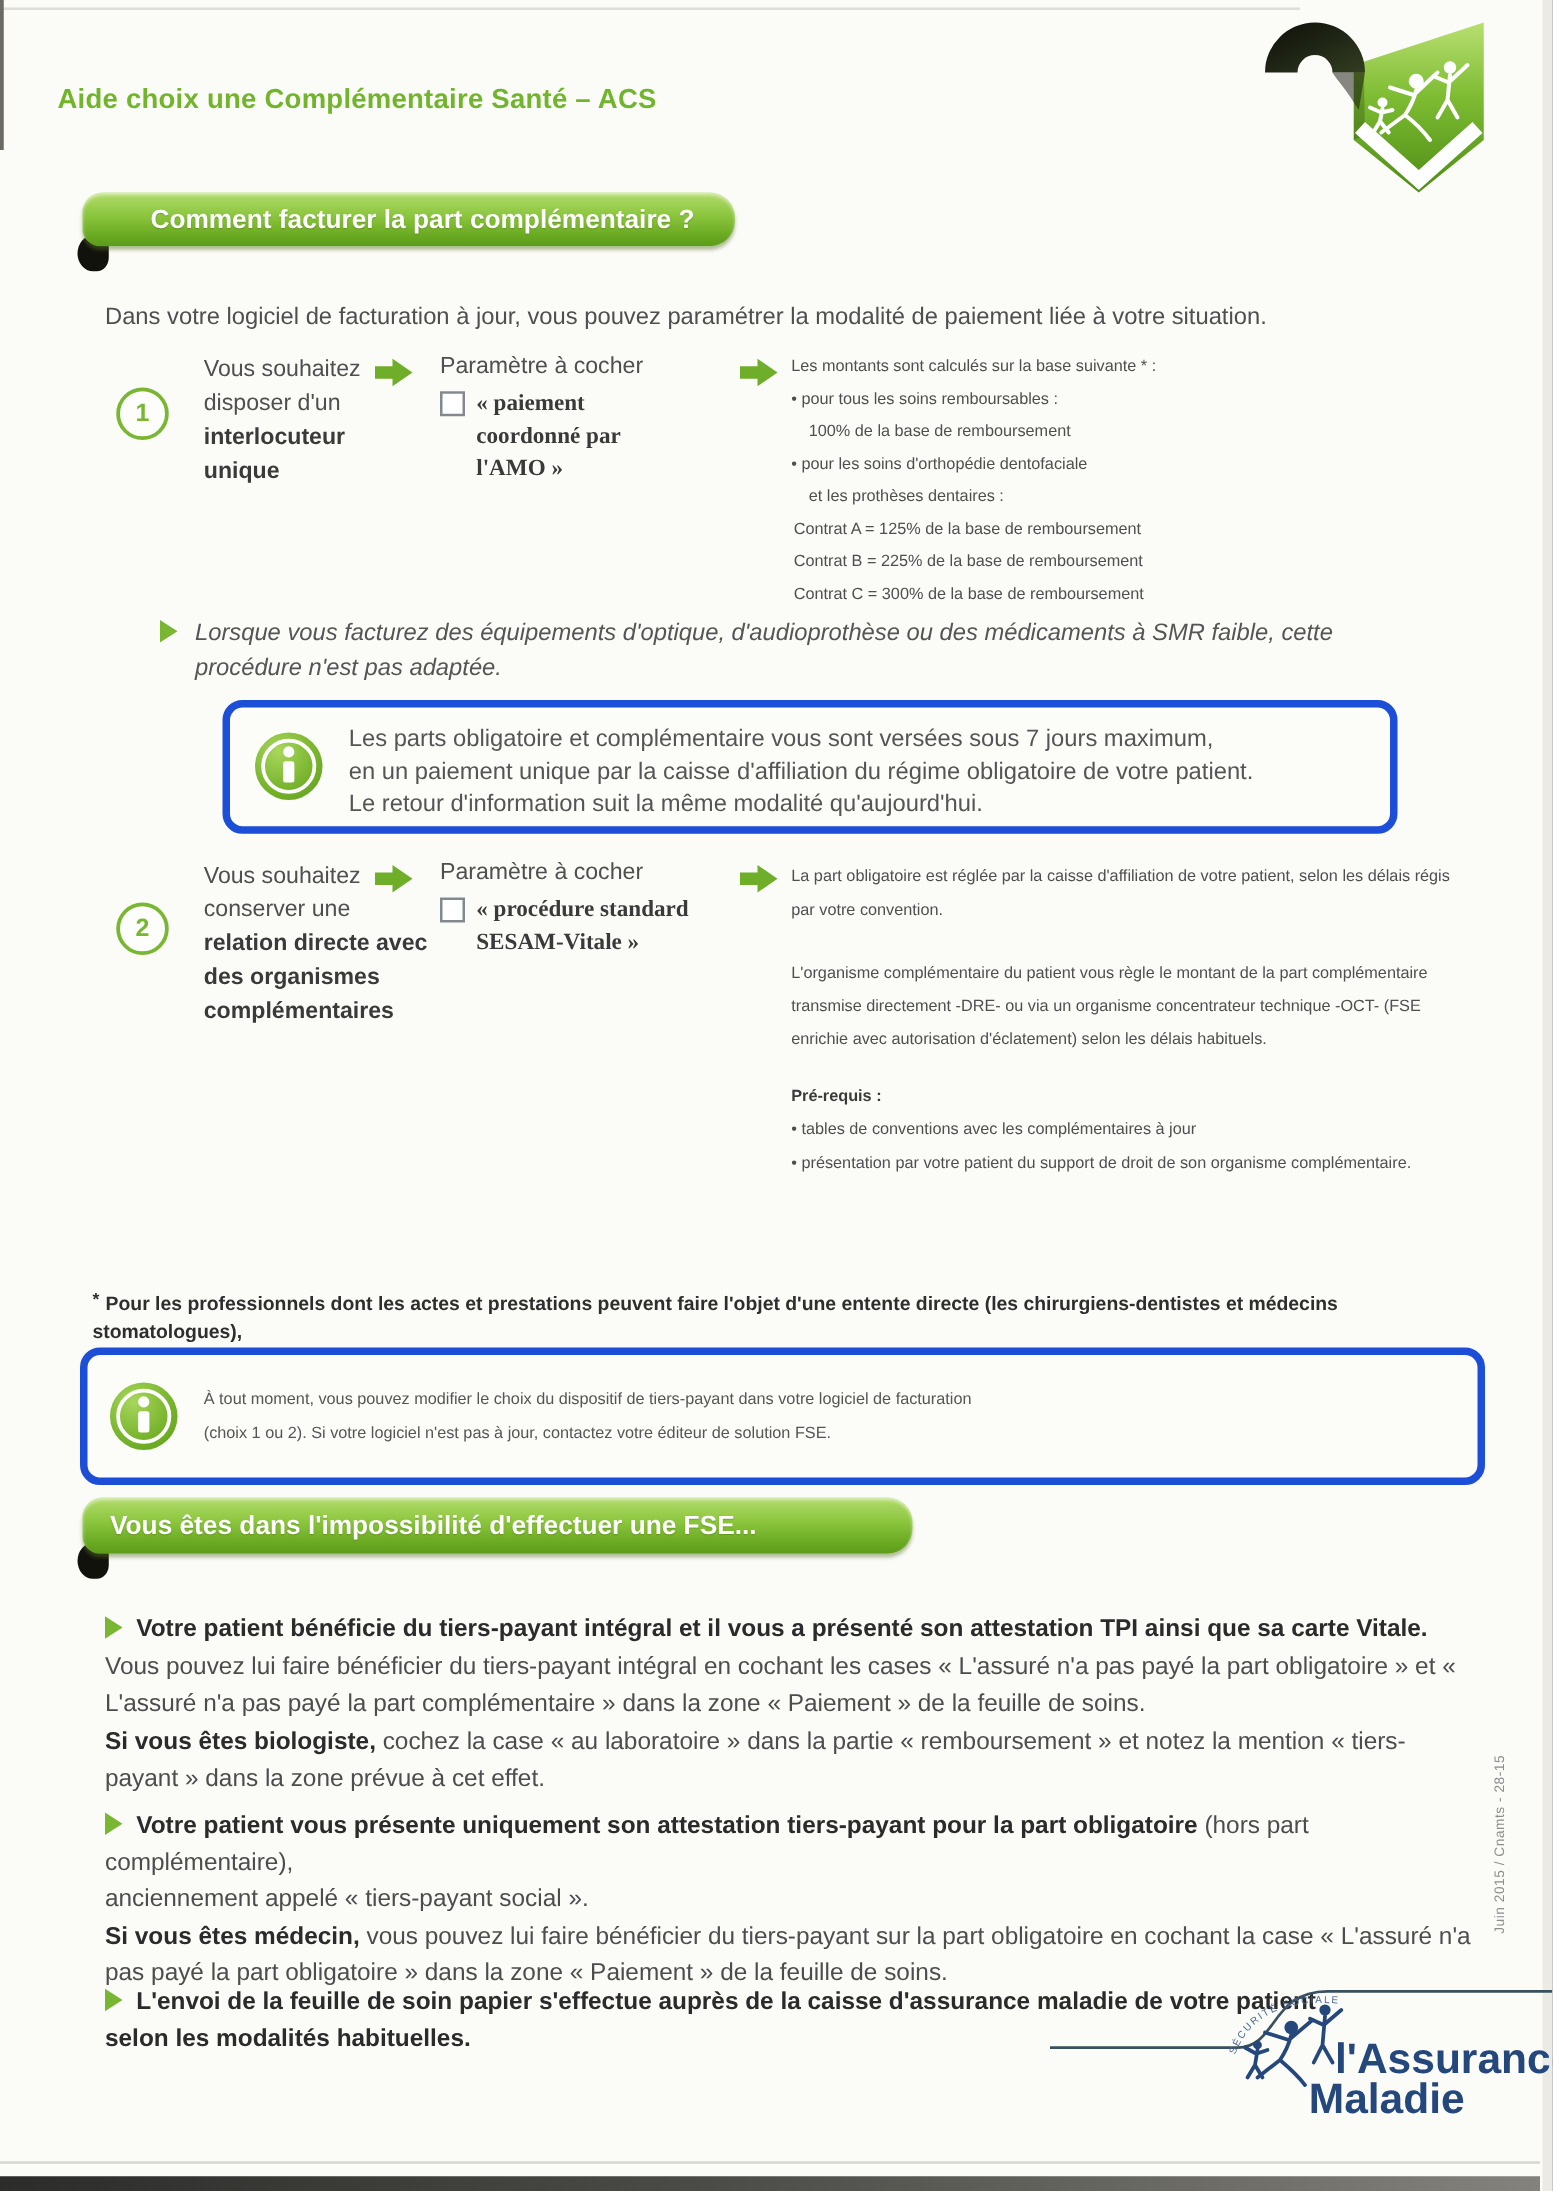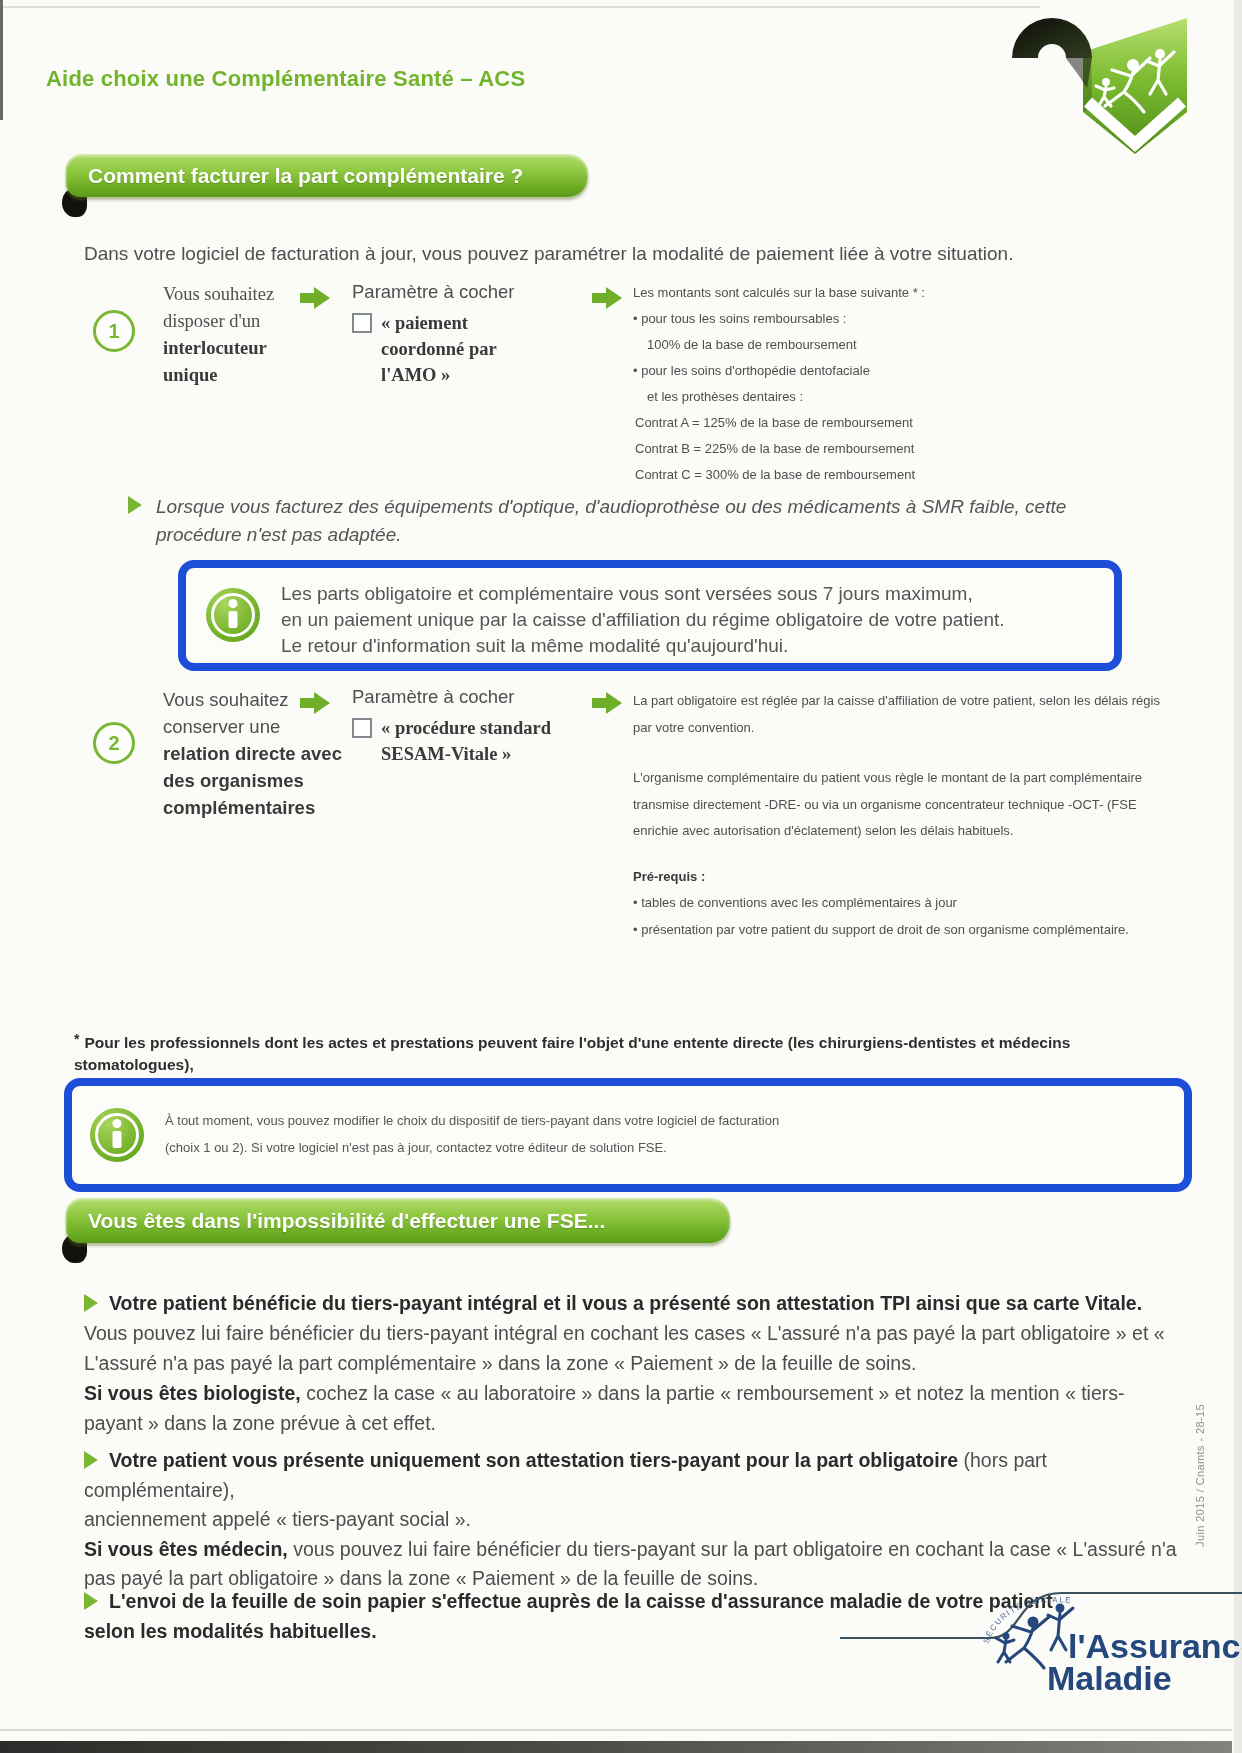--- a/index.html
+++ b/index.html
@@ -7,21 +7,21 @@
         font-family:"Liberation Sans",sans-serif;color:#4f4f4f;margin:0 auto;}
   .abs{position:absolute;}
 
   .doc-title{left:46px;top:66px;font-size:22px;font-weight:bold;color:#72b52c;letter-spacing:.2px;}
 
   .banner{background:linear-gradient(180deg,#b2dc6c 0%,#8cc63e 42%,#68a821 82%,#5c9b18 100%);
           border-radius:16px 20px 20px 14px;color:#fff;font-weight:bold;font-size:21px;
           display:flex;align-items:center;padding-left:22px;z-index:2;
           box-shadow:0 3px 3px rgba(90,115,40,.45), inset 0 2px 3px rgba(255,255,255,.55);
           text-shadow:0 1px 1px rgba(70,100,20,.4);}
-  #banner1{left:66px;top:154px;width:500px;height:43px;}
+  #banner1{left:66px;top:154px;width:500px;height:43px;justify-content:center;}
   #banner2{left:66px;top:1198px;width:642px;height:45px;}
   .fold{width:25px;height:29px;background:#12120d;border-radius:60% 8% 45% 58%;z-index:1;}
 
   .intro{left:84px;top:243px;width:1090px;font-size:19px;}
 
   .circle-num{width:36px;height:36px;border:3px solid #79b733;border-radius:50%;color:#79b733;
               font-size:20px;font-weight:bold;display:flex;align-items:center;justify-content:center;background:#fdfdfb;}
 
   .colsmall{font-size:18.5px;line-height:27px;}
   .colsmall b{color:#3a3a3a;}
@@ -29,21 +29,21 @@
   .check-row{display:flex;margin-top:7px;}
   .cb{display:inline-block;width:16px;height:16px;border:2px solid #828a90;background:#fff;margin-right:9px;margin-top:3px;flex:0 0 auto;}
   .cb-label{font-weight:bold;color:#3a3a3a;font-size:18.5px;line-height:26px;font-family:Liberation Serif, serif;}
 
   .col3{font-size:13px;line-height:26px;}
   .col3 .indent{padding-left:14px;}
   .col3 .contract{padding-left:2px;}
 
   .note-italic{font-style:italic;font-size:19px;line-height:28px;color:#555;}
 
-  .infobox{border:8px solid #1d4ed8;border-radius:16px;background:#fcfcf9;}
+  .infobox{border:6px solid #1d4ed8;border-radius:16px;background:#fcfcf9;}
   .info-icon{position:absolute;width:54px;height:54px;border-radius:50%;
              background:radial-gradient(circle at 35% 28%,#a8d65c,#74b129 62%,#5d9c1c);}
   .info-icon .ring{position:absolute;top:5px;left:5px;right:5px;bottom:5px;border:3px solid #fff;border-radius:50%;}
   .info-icon .dot{position:absolute;top:11px;left:50%;transform:translateX(-50%);width:9px;height:9px;background:#fff;border-radius:50%;}
   .info-icon .stem{position:absolute;top:23px;left:50%;transform:translateX(-50%);width:9px;height:17px;background:#fff;border-radius:2px;}
   .infobox-text{font-size:19px;line-height:26px;color:#555;}
 
   .footnote-b{font-size:15.5px;font-weight:bold;color:#2e2e2e;line-height:22px;}
   .footnote-n{font-size:15.5px;color:#7a7a7a;line-height:22px;padding-left:14px;margin-top:2px;}
   .star{color:#2e2e2e;font-weight:bold;vertical-align:4px;margin-right:5px;font-size:14px;}
@@ -99,21 +99,21 @@
   <div class="abs fold" style="left:62px;top:188px;"></div>
   <div id="banner1" class="abs banner">
     <span>Comment facturer la part complémentaire ?</span>
   </div>
 
   <div class="abs intro">Dans votre logiciel de facturation à jour, vous pouvez paramétrer la modalité de paiement liée à votre situation.</div>
 
   <div class="abs circle-num" style="left:93px;top:310px;">
     <span>1</span>
   </div>
-  <div class="abs colsmall" style="left:163px;top:281px;width:150px;font-family:Liberation Serif, serif;">
+  <div class="abs colsmall" style="left:163px;top:281px;width:150px;">
     <span>Vous souhaitez disposer d'un</span><br>
     <b>interlocuteur unique</b>
   </div>
   <svg class="abs" style="left:300px;top:286px;" width="32" height="24" viewBox="0 0 32 24">
     <polygon points="0,7 14,7 14,1 30,12 14,23 14,17 0,17" fill="#6fae28"></polygon>
   </svg>
   <div class="abs" style="left:352px;top:281px;width:235px;">
     <div class="param-label">Paramètre à cocher</div>
     <div class="check-row">
       <span class="cb"></span>

